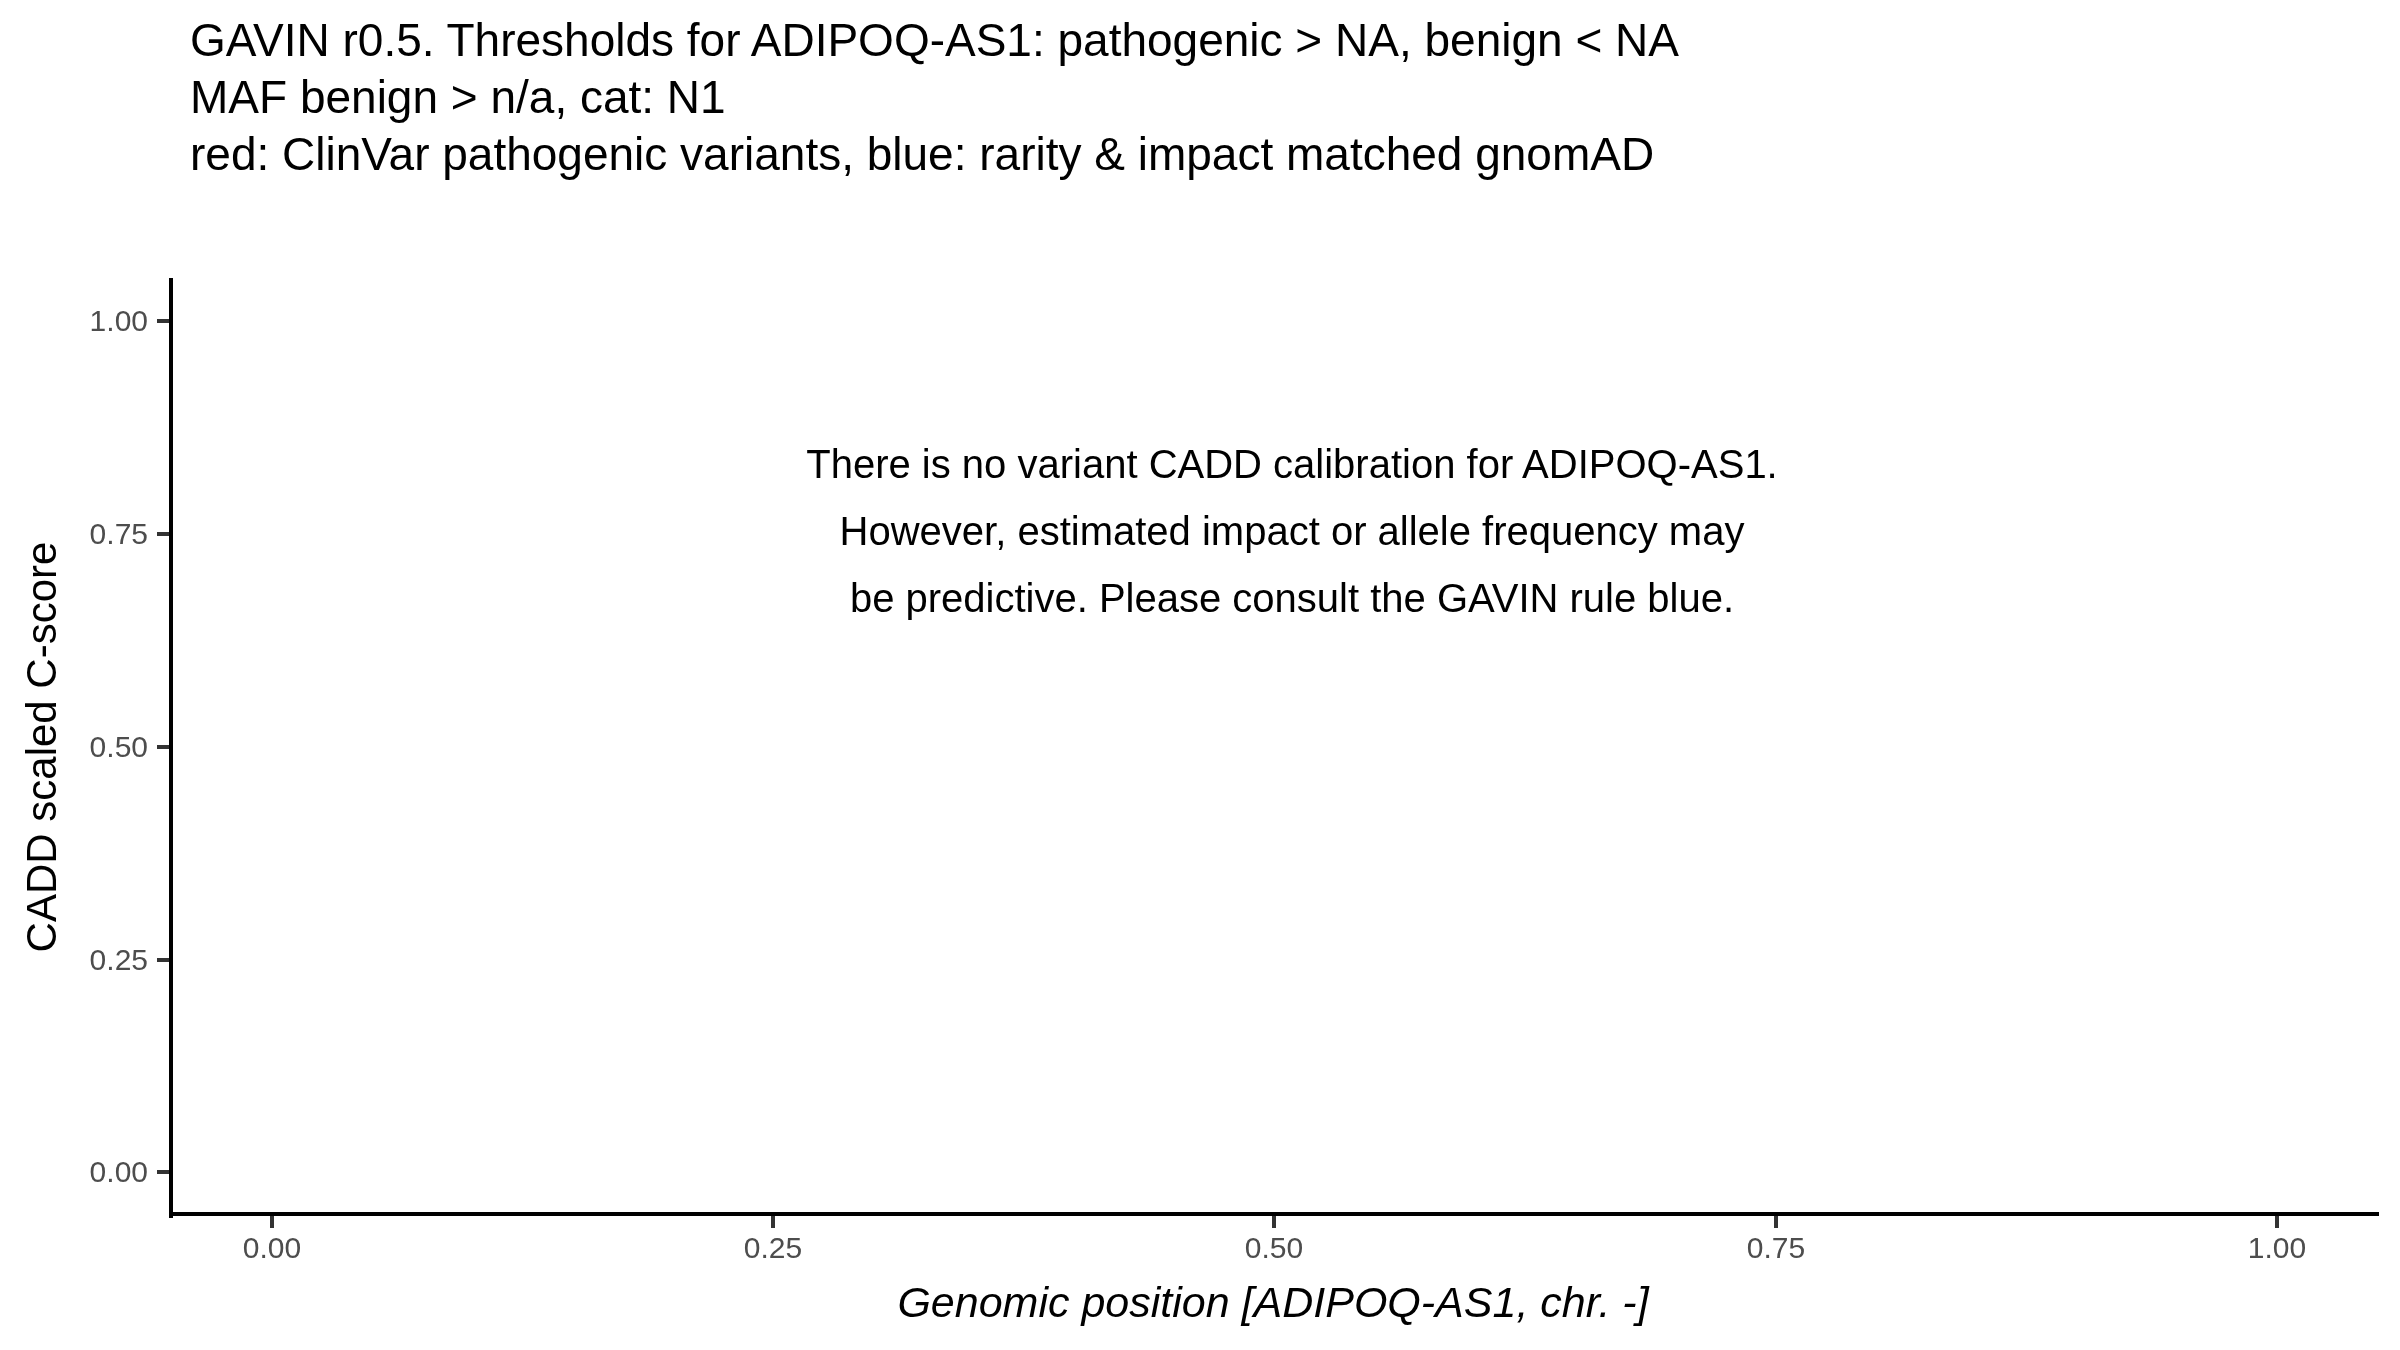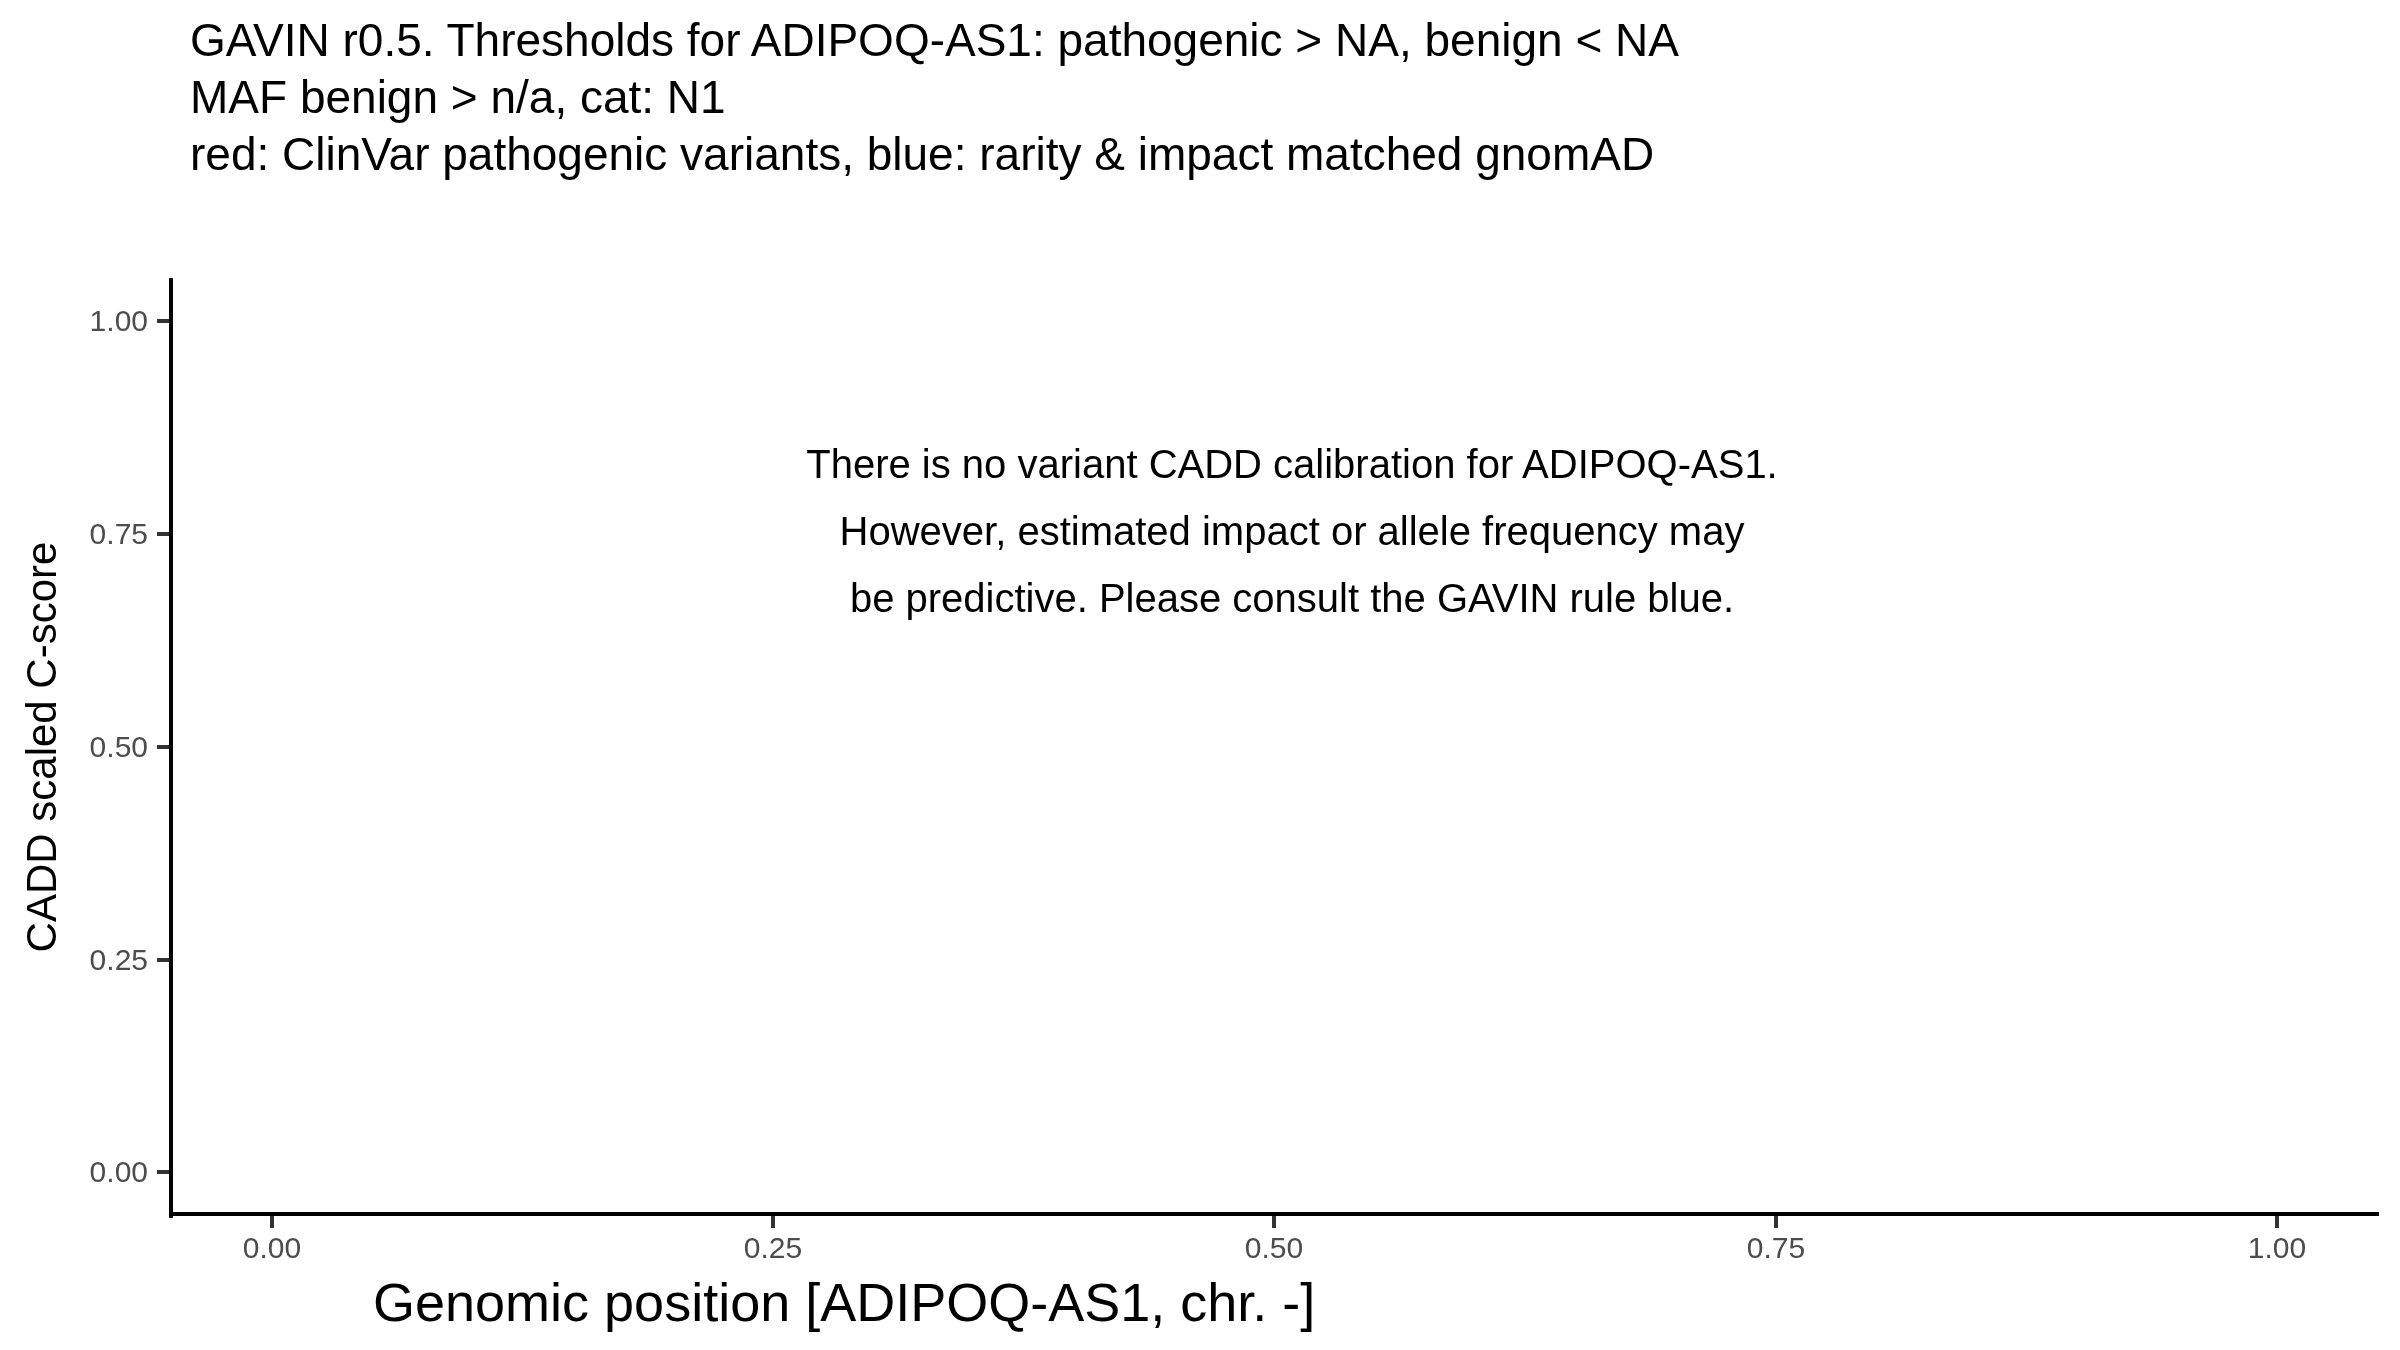--- a/index.html
+++ b/index.html
@@ -105,23 +105,25 @@
   .xtl3 { left: 1194px; }
   .xtl4 { left: 1696px; }
   .xtl5 { left: 2197px; }
 
   
   .x-axis-title {
     position: absolute;
     top: 1277px;
     left: 373px;
     width: 1800px;
-    font-size: 54px;
+    text-align: center;
+    font-size: 43px;
     line-height: 50px;
     color: #000000;
+    font-style: italic;
   }
   .y-axis-title {
     position: absolute;
     left: 42px;
     top: 747px;
     transform: translate(-50%, -50%) rotate(-90deg);
     white-space: nowrap;
     font-size: 42px;
     color: #000000;
   }

